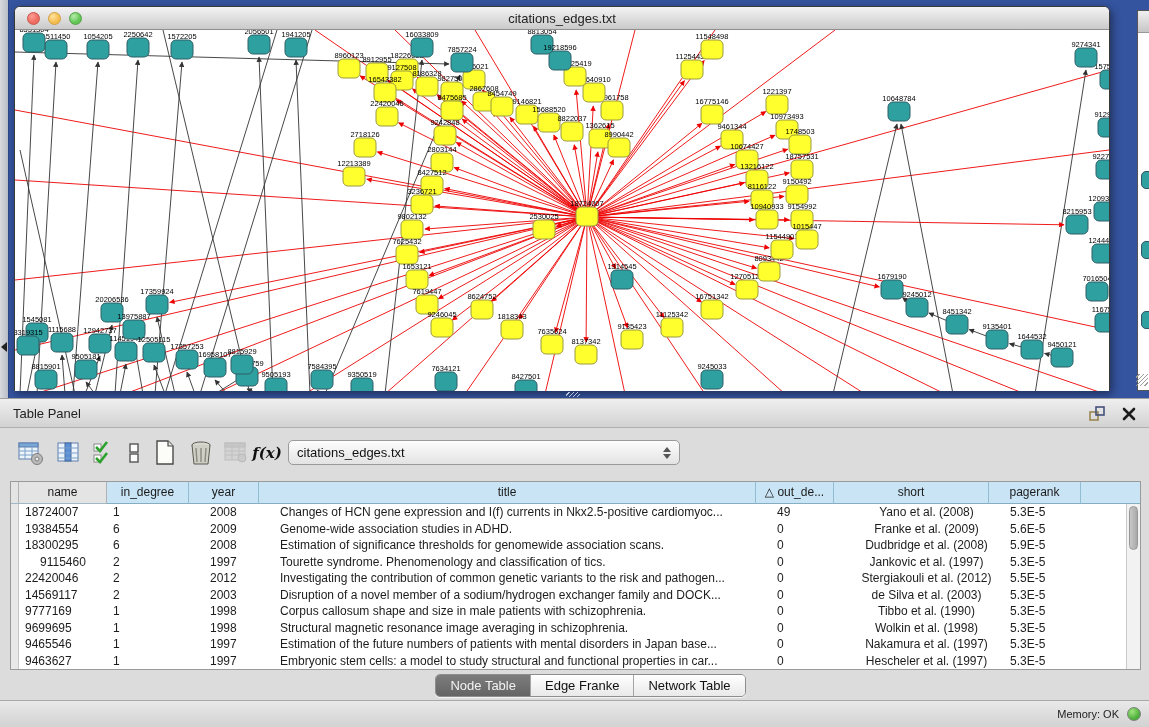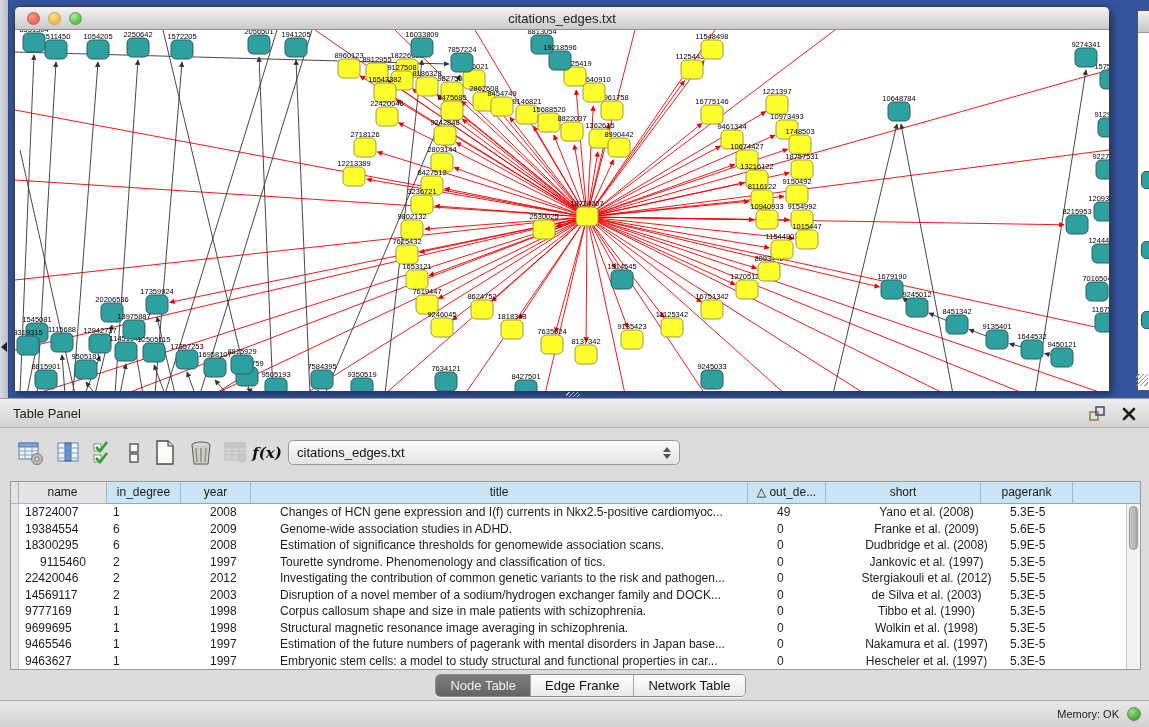--- a/index.html
+++ b/index.html
@@ -561,21 +561,21 @@
             <i class="dd-up"></i>
             <i class="dd-down"></i>
           </span>
       </div>
     </div>
 
     <div class="tbl">
       <div class="tbl-head">
         <div class="corner"></div>
       <div class="th gray" style="width: 88px;">name</div>
-          <div class="th" style="width: 74px;">in_degree</div>
+          <div class="th" style="width: 82px;">in_degree</div>
           <div class="th" style="width: 70px;">year</div>
           <div class="th" style="width: 497px;">title</div>
           <div class="th" style="width: 78px;">△ out_de...</div>
           <div class="th" style="width: 155px;">short</div>
           <div class="th" style="width: 92px;">pagerank</div>
           <div class="th fill"></div>
         </div>
       <div class="tbl-body">
         <div class="rail"></div>
         <div class="rows">
@@ -648,21 +648,21 @@
               <div class="td" style="width: 70px;">1998</div>
               <div class="td" style="width: 497px;">Structural magnetic resonance image averaging in schizophrenia.</div>
               <div class="td" style="width: 78px;">0</div>
               <div class="td center" style="width: 155px;">Wolkin et al. (1998)</div>
               <div class="td" style="width: 92px;">5.3E-5</div>
             </div>
             <div class="tr">
               <div class="td" style="width: 88px;">9465546</div>
               <div class="td" style="width: 97px;">1</div>
               <div class="td" style="width: 70px;">1997</div>
-              <div class="td" style="width: 497px;">Estimation of the future numbers of pagerank with mental disorders in Japan base...</div>
+              <div class="td" style="width: 497px;">Estimation of the future numbers of patients with mental disorders in Japan base...</div>
               <div class="td" style="width: 78px;">0</div>
               <div class="td center" style="width: 155px;">Nakamura et al. (1997)</div>
               <div class="td" style="width: 92px;">5.3E-5</div>
             </div>
             <div class="tr">
               <div class="td" style="width: 88px;">9463627</div>
               <div class="td" style="width: 97px;">1</div>
               <div class="td" style="width: 70px;">1997</div>
               <div class="td" style="width: 497px;">Embryonic stem cells: a model to study structural and functional properties in car...</div>
               <div class="td" style="width: 78px;">0</div>

